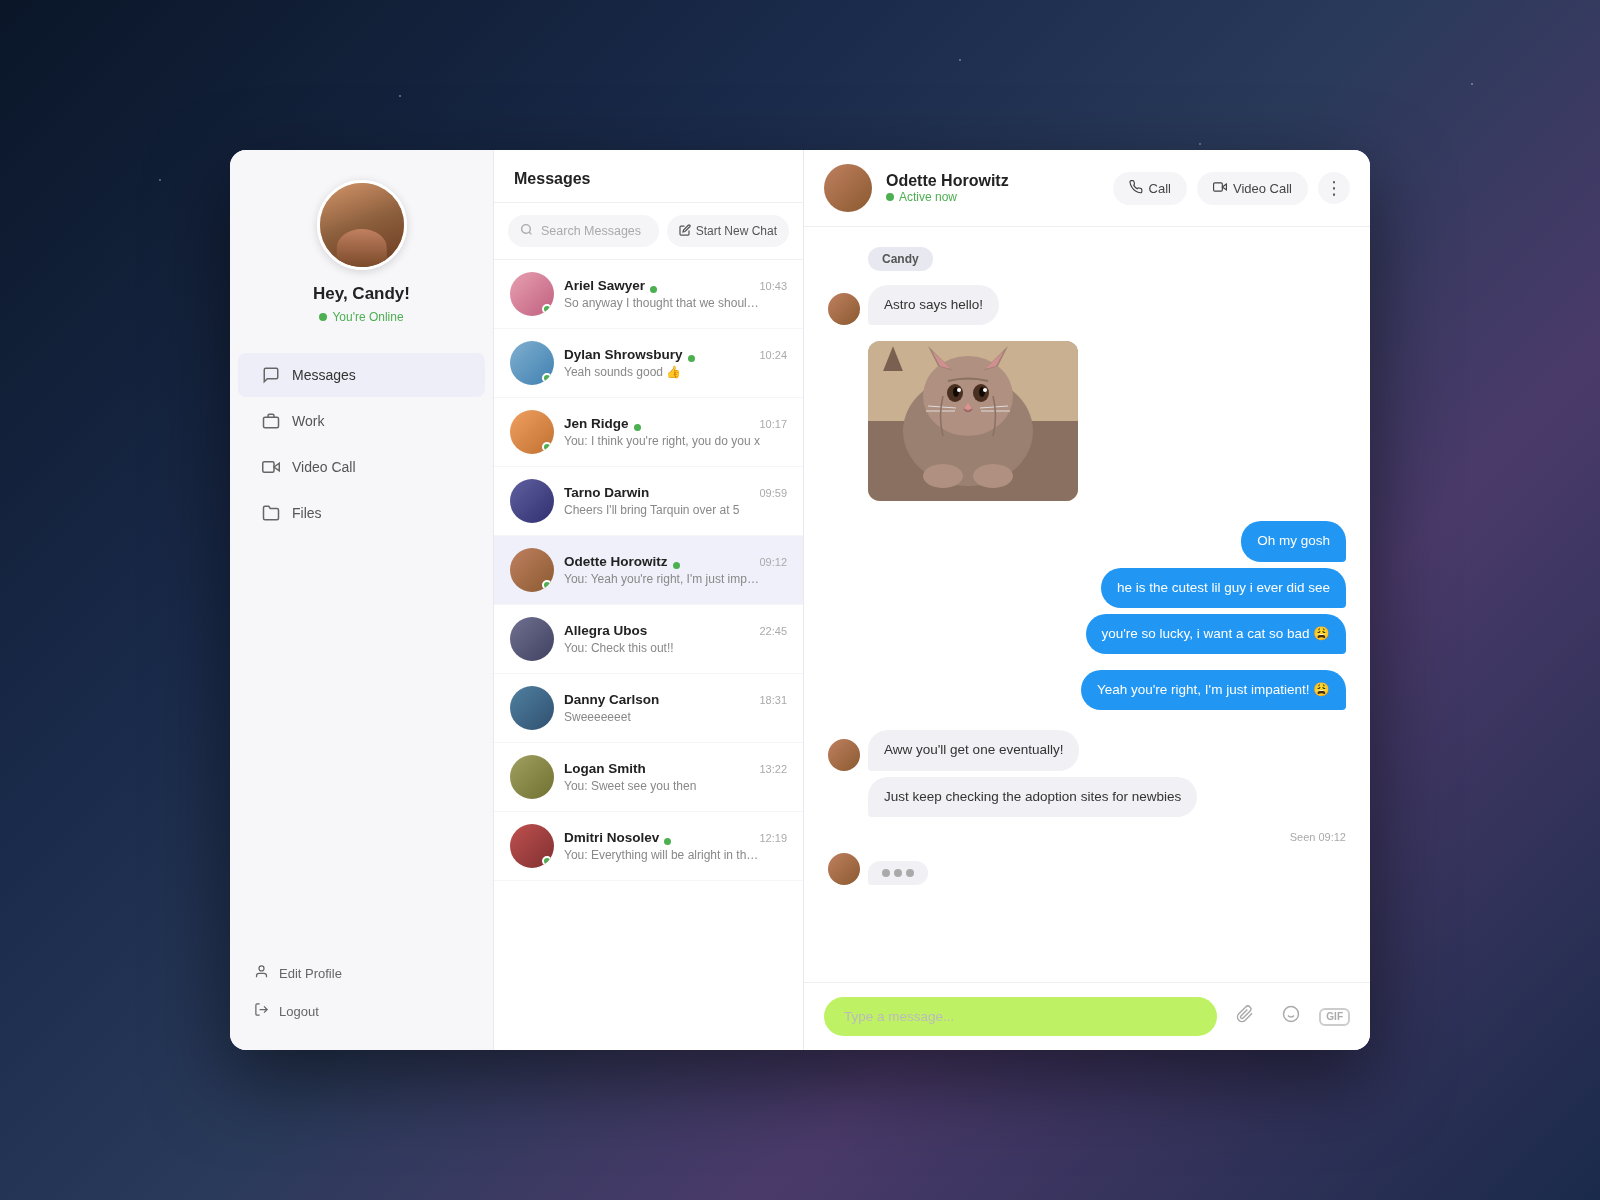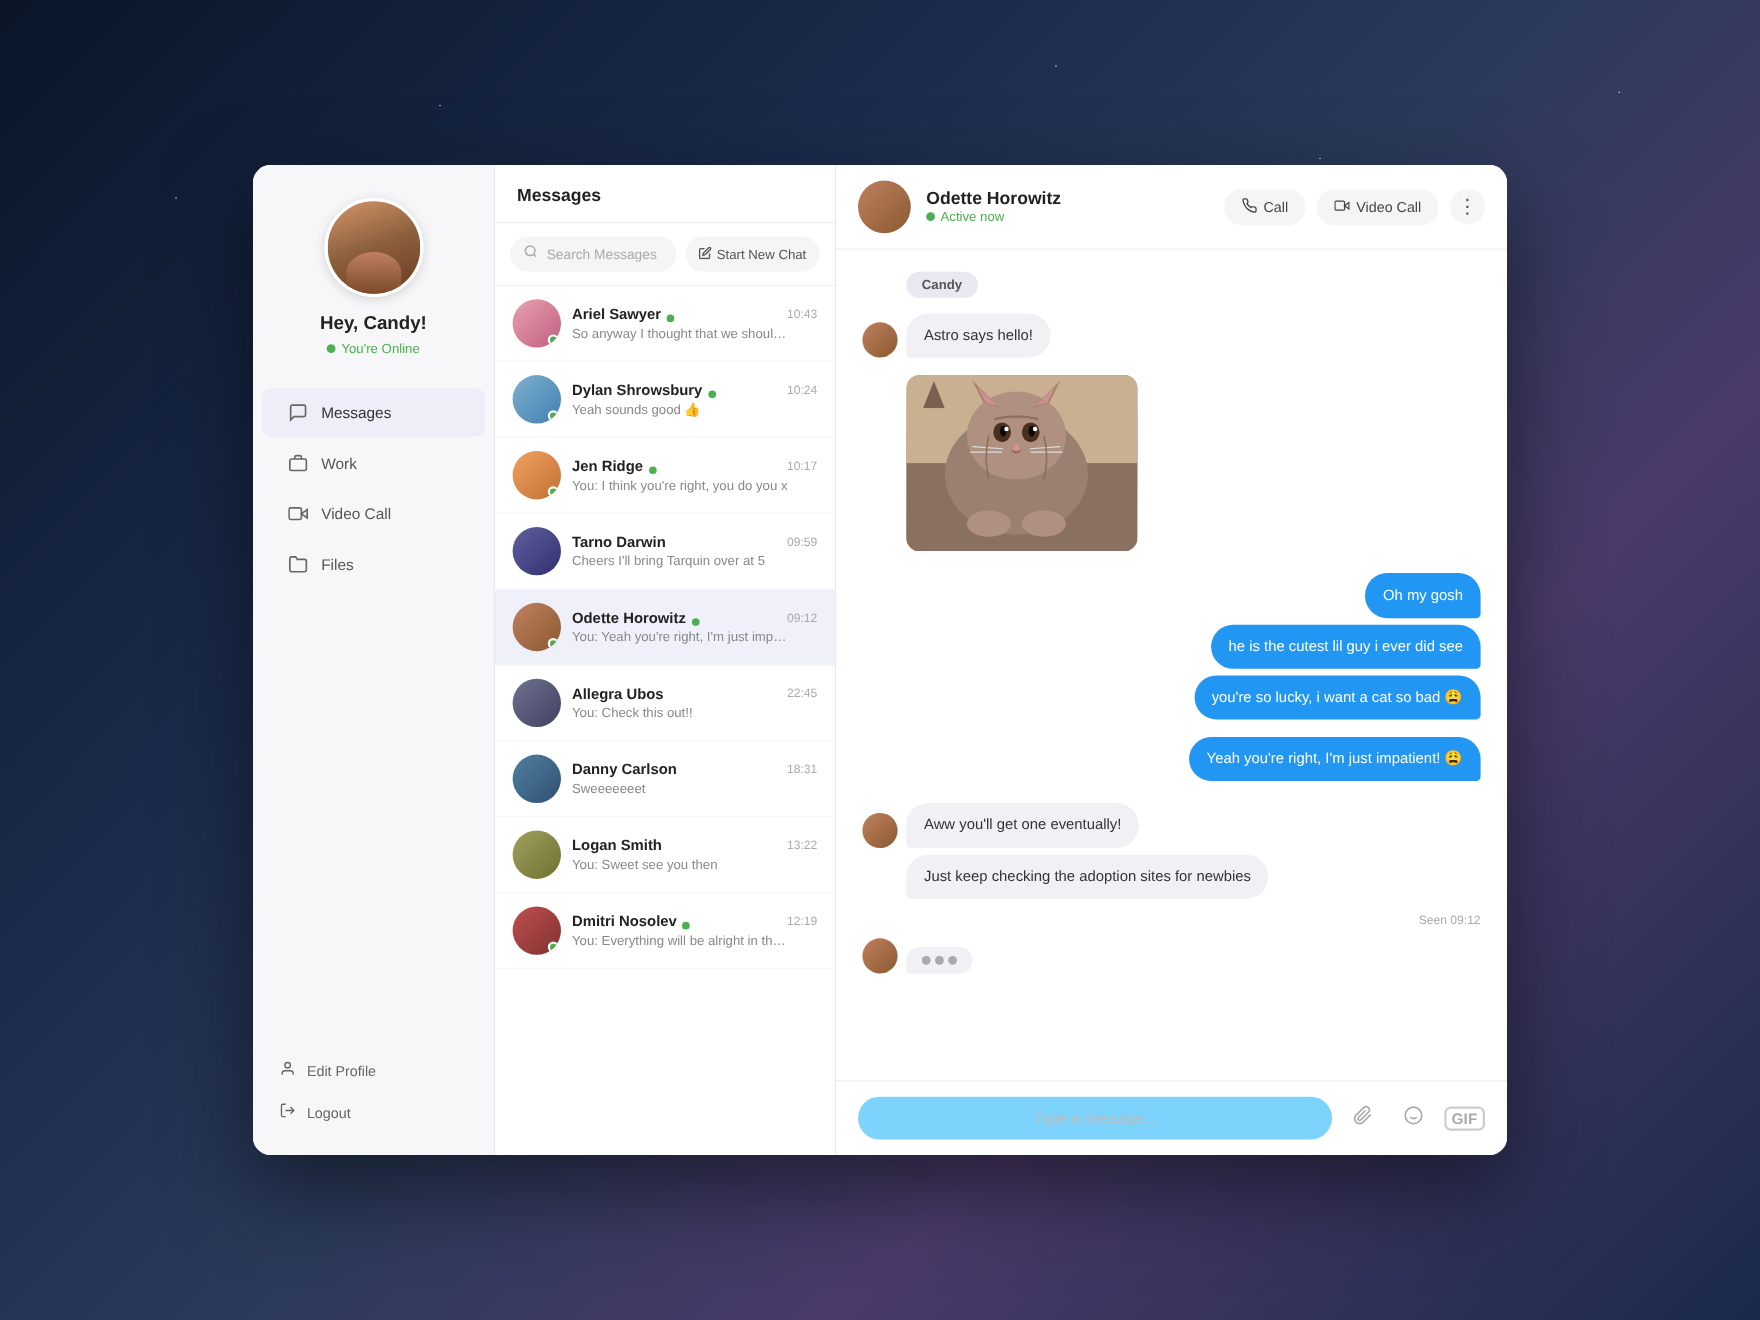--- a/index.html
+++ b/index.html
@@ -35,21 +35,21 @@
       display: flex;
       width: 1140px;
       height: 900px;
       background: #f0f0f5;
       border-radius: 16px;
       overflow: hidden;
       box-shadow: 0 30px 80px rgba(0,0,0,0.5);
     }
     
     .sidebar {
-      width: 220px;
+      width: 264px;
       background: #f7f7fa;
       display: flex;
       flex-direction: column;
       align-items: center;
       padding: 30px 0 20px;
       border-right: 1px solid #e8e8ee;
       flex-shrink: 0;
     }
     .avatar-main {
       width: 90px;
@@ -435,47 +435,46 @@
     
     .chat-input-bar {
       display: flex;
       align-items: center;
       padding: 14px 20px;
       border-top: 1px solid #eee;
       gap: 10px;
     }
     .chat-input {
       flex: 1;
-      background: #7dd3fc;
+      background: #bef264;
       border: none;
       border-radius: 25px;
       padding: 12px 20px;
       font-size: 13.5px;
       color: #555;
       outline: none;
-      text-align: center;
     }
     .chat-input::placeholder { color: #bbb; }
     .input-action-btn {
       width: 36px;
       height: 36px;
       border: none;
       background: transparent;
       cursor: pointer;
       display: flex;
       align-items: center;
       justify-content: center;
       color: #aaa;
       font-size: 18px;
       border-radius: 50%;
     }
     .gif-btn {
       border: 2px solid #ccc;
       border-radius: 6px;
-      font-size: 14px;
+      font-size: 10px;
       font-weight: 700;
       color: #aaa;
       padding: 2px 5px;
       cursor: pointer;
       background: transparent;
       line-height: 1;
     }
   </style>
 </head>
 <body>

